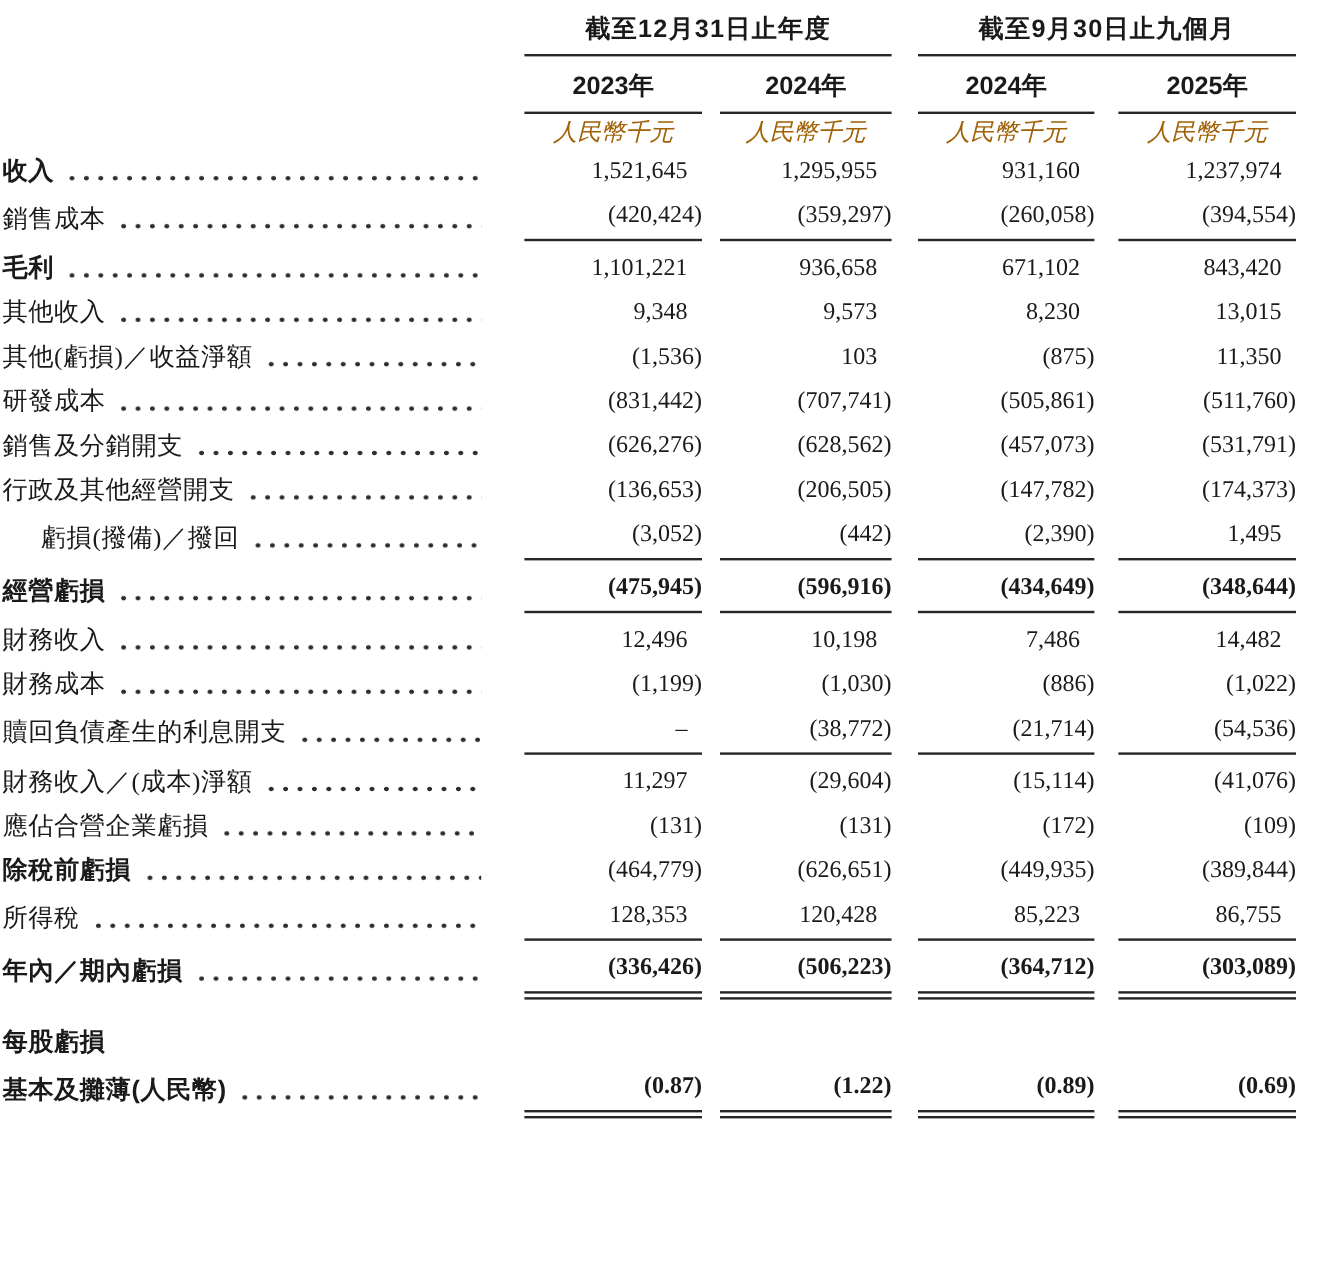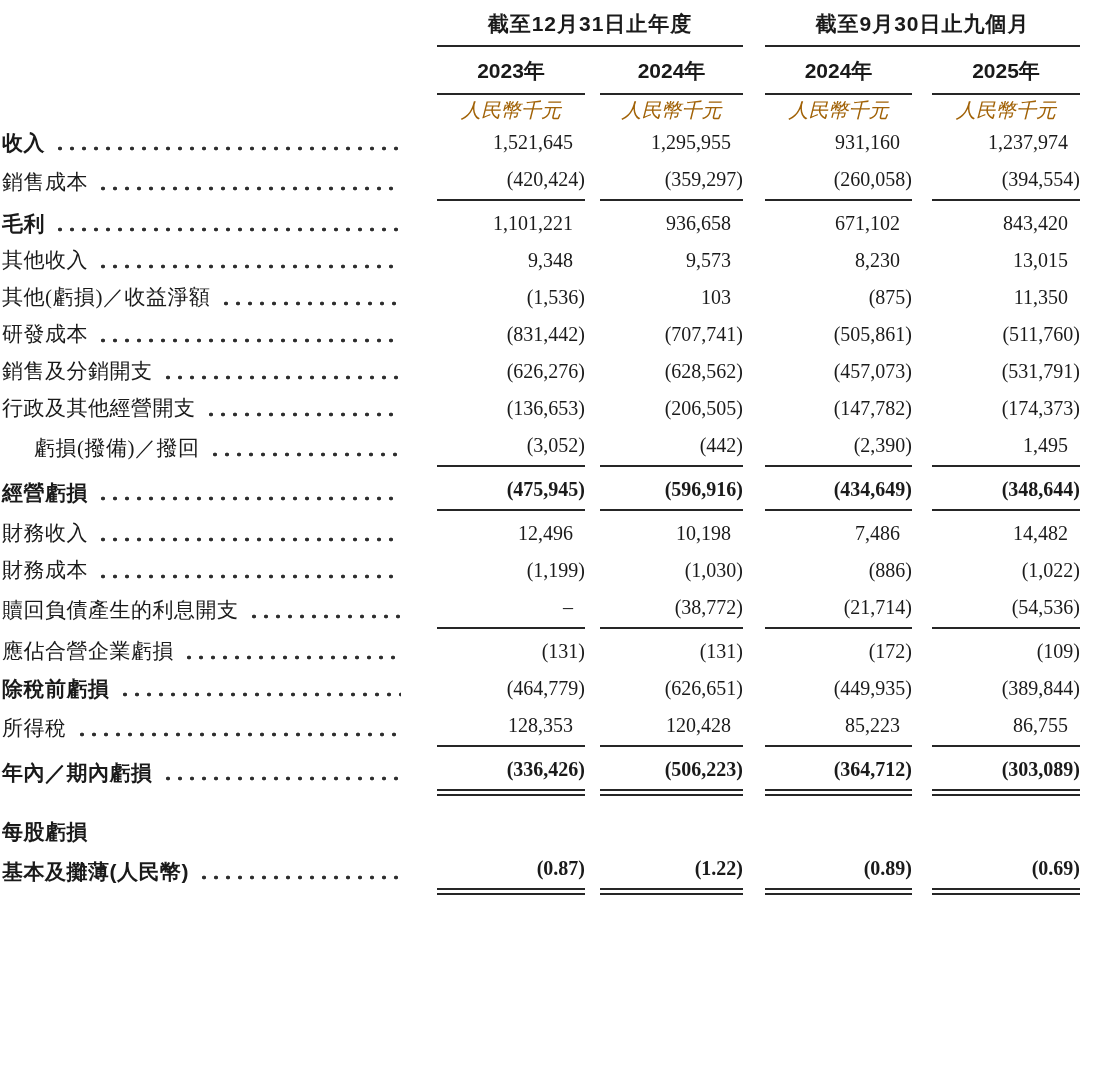--- a/index.html
+++ b/index.html
@@ -431,20 +431,40 @@
     <td class="num c3">
           <div class="numwrap has-val"><span class="val">(21,714)</span></div>
         </td>
     <td class="num c4">
           <div class="numwrap has-val"><span class="val">(54,536)</span></div>
         </td>
   </tr>
       <tr>
     <td class="label-cell">
       <div class="labwrap">
+        <span class="lab">財務收入／(成本)淨額</span>
+        <span class="leader"></span>
+      </div>
+    </td>
+    <td class="num c1">
+          <div class="numwrap has-val"><span class="val no-paren">11,297</span></div>
+        </td>
+    <td class="num c2">
+          <div class="numwrap has-val"><span class="val">(29,604)</span></div>
+        </td>
+    <td class="num c3">
+          <div class="numwrap has-val"><span class="val">(15,114)</span></div>
+        </td>
+    <td class="num c4">
+          <div class="numwrap has-val"><span class="val">(41,076)</span></div>
+        </td>
+  </tr>
+      <tr>
+    <td class="label-cell">
+      <div class="labwrap">
         <span class="lab">應佔合營企業虧損</span>
         <span class="leader"></span>
       </div>
     </td>
     <td class="num c1">
           <div class="numwrap has-val"><span class="val">(131)</span></div>
         </td>
     <td class="num c2">
           <div class="numwrap has-val"><span class="val">(131)</span></div>
         </td>

